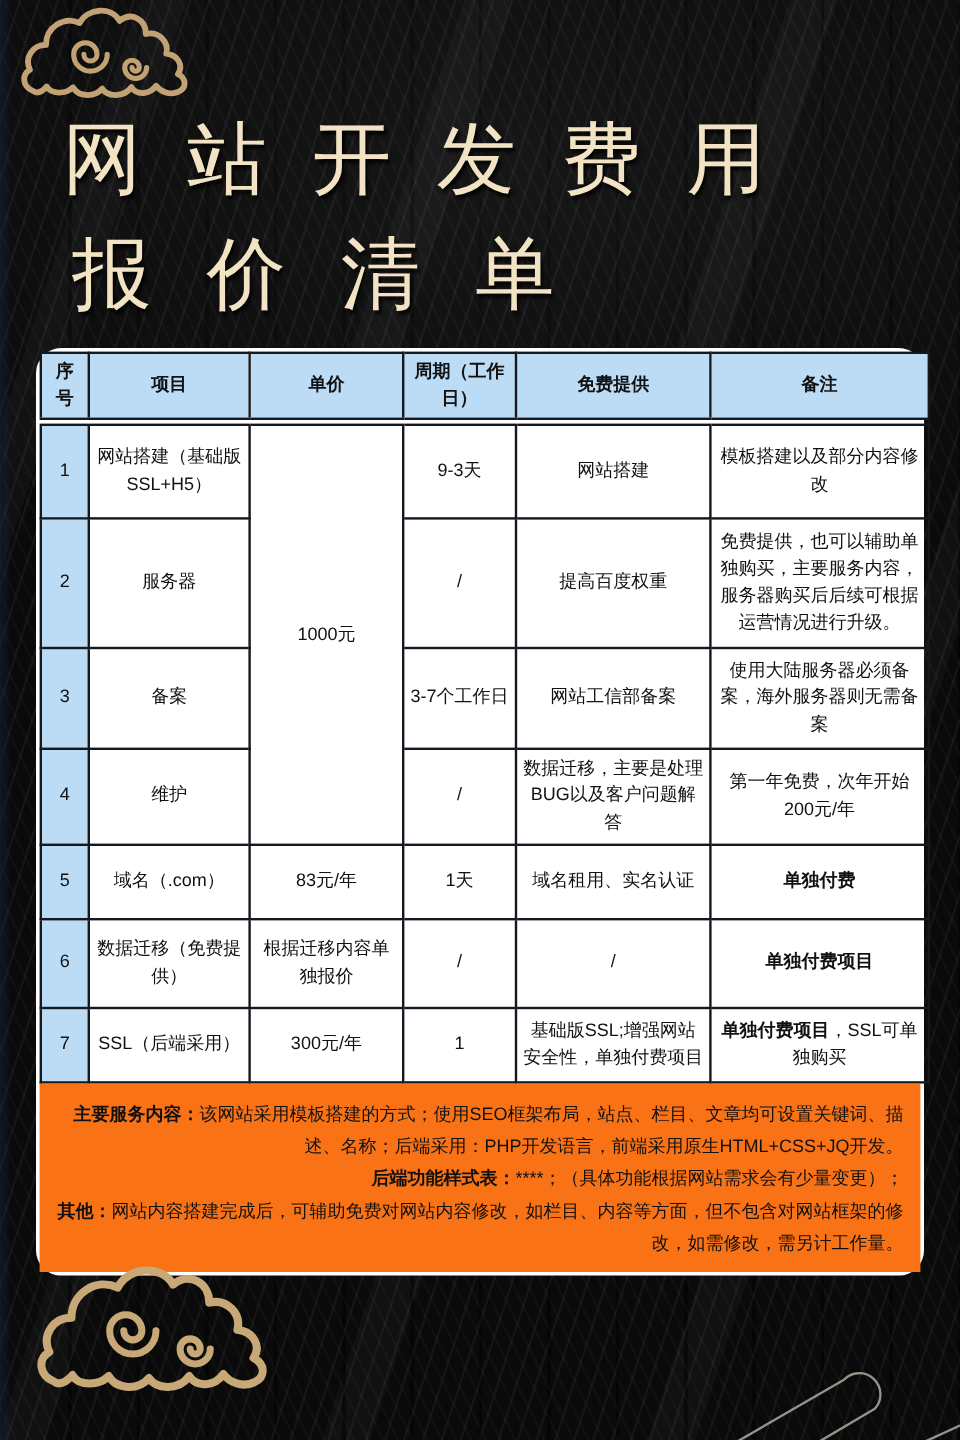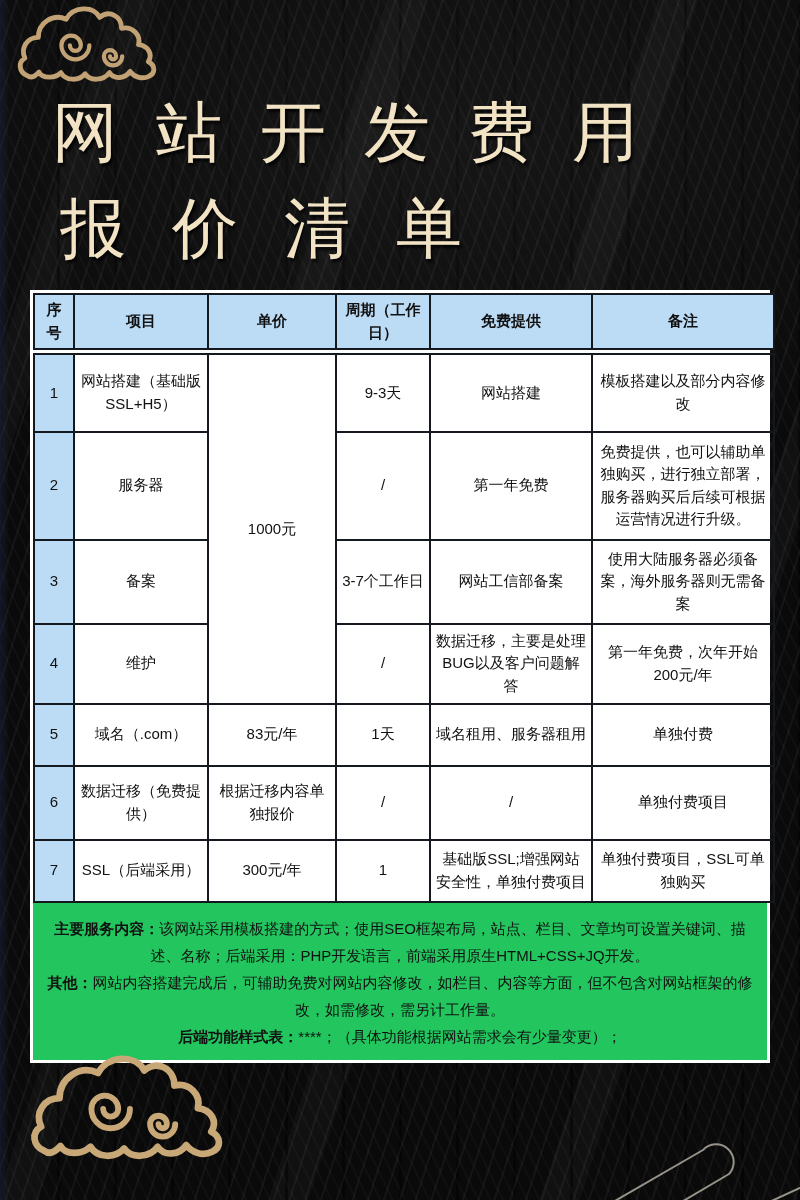--- a/index.html
+++ b/index.html
@@ -21,43 +21,43 @@
   .title-line.l1{letter-spacing:38px;text-indent:38px;}
   .title-line.l2{letter-spacing:46px;text-indent:46px;}
 
   .cloud{position:absolute;}
   .cloud-top{left:14px;top:4px;width:158px;height:auto;}
   .cloud-bottom{left:26px;top:1052px;width:218px;height:auto;}
   .cloud-faint{left:545px;top:1078px;width:260px;height:160px;opacity:0.8;}
 
   .table-wrap{
     position:absolute;left:30px;top:290px;width:740px;
-    background:#ffffff;padding:3px;box-sizing:border-box;
+    background:#ffffff;padding:3px;box-sizing:border-box;border-radius:21px;
   }
   table.pricing{width:100%;border-collapse:collapse;table-layout:fixed;}
   table.pricing th, table.pricing td{
     border:2.5px solid #14181f;
     font-size:15px;color:#111;
     text-align:center;vertical-align:middle;
     padding:4px 5px;line-height:1.5;
     overflow:hidden;word-break:break-word;
   }
   table.pricing th{
     background:#BCDCF6;font-weight:bold;
     border-bottom:7px double #14181f;
   }
   td.idx{background:#BCDCF6;}
   tr.hr{height:46px;}
   tr.r1{height:80px;} tr.r2{height:108px;} tr.r3{height:84px;} tr.r4{height:80px;}
   tr.r5{height:62px;} tr.r6{height:74px;} tr.r7{height:62px;}
-  .nb{font-weight:normal;}
+  .nb{font-weight:bold;}
   .notes{
-    background:#22c55e;color:#111;
+    background:#f97316;color:#111;
     padding:12px 14px 10px 14px;min-height:110px;
-    font-size:15px;line-height:1.8;text-align:center;
+    font-size:15px;line-height:1.8;text-align:right;
   }
   .notes p{margin:0;}
   .notes .lbl{font-weight:bold;}
 </style>
 </head>
 <body>
 
 <svg width="0" height="0" style="position:absolute">
   <symbol id="cloud-sym" viewBox="0 0 260 150">
     <path d="M22 118 C8 112 6 96 18 89 C10 72 22 55 40 55 C40 31 64 15 86 25 C97 4 130 2 141 22 C157 9 177 20 177 40 C195 36 209 51 205 67 C221 69 229 83 221 95 C233 101 233 114 222 119 C210 125 197 119 191 111 C183 123 165 125 157 113 C147 127 125 127 117 115 C107 127 85 127 77 113 C67 123 47 123 41 112 C33 121 27 122 22 118 Z" fill="none" stroke="currentColor" stroke-width="8" stroke-linecap="round" stroke-linejoin="round"></path>
@@ -103,43 +103,43 @@
           <td>网站搭建（基础版SSL+H5）</td>
           <td rowspan="4">1000元</td>
           <td>9-3天</td>
           <td>网站搭建</td>
           <td><span class="nb"></span><span>模板搭建以及部分内容修改</span></td>
         </tr>
         <tr class="r2">
           <td class="idx">2</td>
           <td>服务器</td>
           <td>/</td>
-          <td>第一年免费</td>
-          <td><span class="nb"></span><span>免费提供，也可以辅助单独购买，进行独立部署，服务器购买后后续可根据运营情况进行升级。</span></td>
+          <td>提高百度权重</td>
+          <td><span class="nb"></span><span>免费提供，也可以辅助单独购买，主要服务内容，服务器购买后后续可根据运营情况进行升级。</span></td>
         </tr>
         <tr class="r3">
           <td class="idx">3</td>
           <td>备案</td>
           <td>3-7个工作日</td>
           <td>网站工信部备案</td>
           <td><span class="nb"></span><span>使用大陆服务器必须备案，海外服务器则无需备案</span></td>
         </tr>
         <tr class="r4">
           <td class="idx">4</td>
           <td>维护</td>
           <td>/</td>
           <td>数据迁移，主要是处理BUG以及客户问题解答</td>
           <td><span class="nb"></span><span>第一年免费，次年开始200元/年</span></td>
         </tr>
         <tr class="r5">
           <td class="idx">5</td>
           <td>域名（.com）</td>
           <td>83元/年</td>
           <td>1天</td>
-          <td>域名租用、服务器租用</td>
+          <td>域名租用、实名认证</td>
           <td><span class="nb">单独付费</span><span></span></td>
         </tr>
         <tr class="r6">
           <td class="idx">6</td>
           <td>数据迁移（免费提供）</td>
           <td>根据迁移内容单独报价</td>
           <td>/</td>
           <td>/</td>
           <td><span class="nb">单独付费项目</span><span></span></td>
         </tr>
@@ -149,22 +149,22 @@
           <td>300元/年</td>
           <td>1</td>
           <td>基础版SSL;增强网站安全性，单独付费项目</td>
           <td><span class="nb">单独付费项目</span><span>，SSL可单独购买</span></td>
         </tr>
       </tbody>
     </table>
 
     <div class="notes">
       <p><span class="lbl">主要服务内容：</span><span>该网站采用模板搭建的方式；使用SEO框架布局，站点、栏目、文章均可设置关键词、描述、名称；后端采用：PHP开发语言，前端采用原生HTML+CSS+JQ开发。</span></p>
+      <p><span class="lbl">后端功能样式表：</span><span>****；（具体功能根据网站需求会有少量变更）；</span></p>
       <p><span class="lbl">其他：</span><span>网站内容搭建完成后，可辅助免费对网站内容修改，如栏目、内容等方面，但不包含对网站框架的修改，如需修改，需另计工作量。</span></p>
-      <p><span class="lbl">后端功能样式表：</span><span>****；（具体功能根据网站需求会有少量变更）；</span></p>
     </div>
   </div>
 
   <svg class="cloud cloud-bottom" viewBox="0 0 260 150" style="color:#C9A878">
     <use href="#cloud-sym"></use>
   </svg>
 
   <svg class="cloud cloud-faint" viewBox="0 0 260 160">
     <path d="M-8 168 L158 72 A17 17 0 0 1 184 96 L28 188" fill="none" stroke="#b9b4a8" stroke-width="2" stroke-linecap="round" stroke-linejoin="round"></path>
     <path d="M58 200 L268 104" fill="none" stroke="#b9b4a8" stroke-width="2" stroke-linecap="round"></path>

